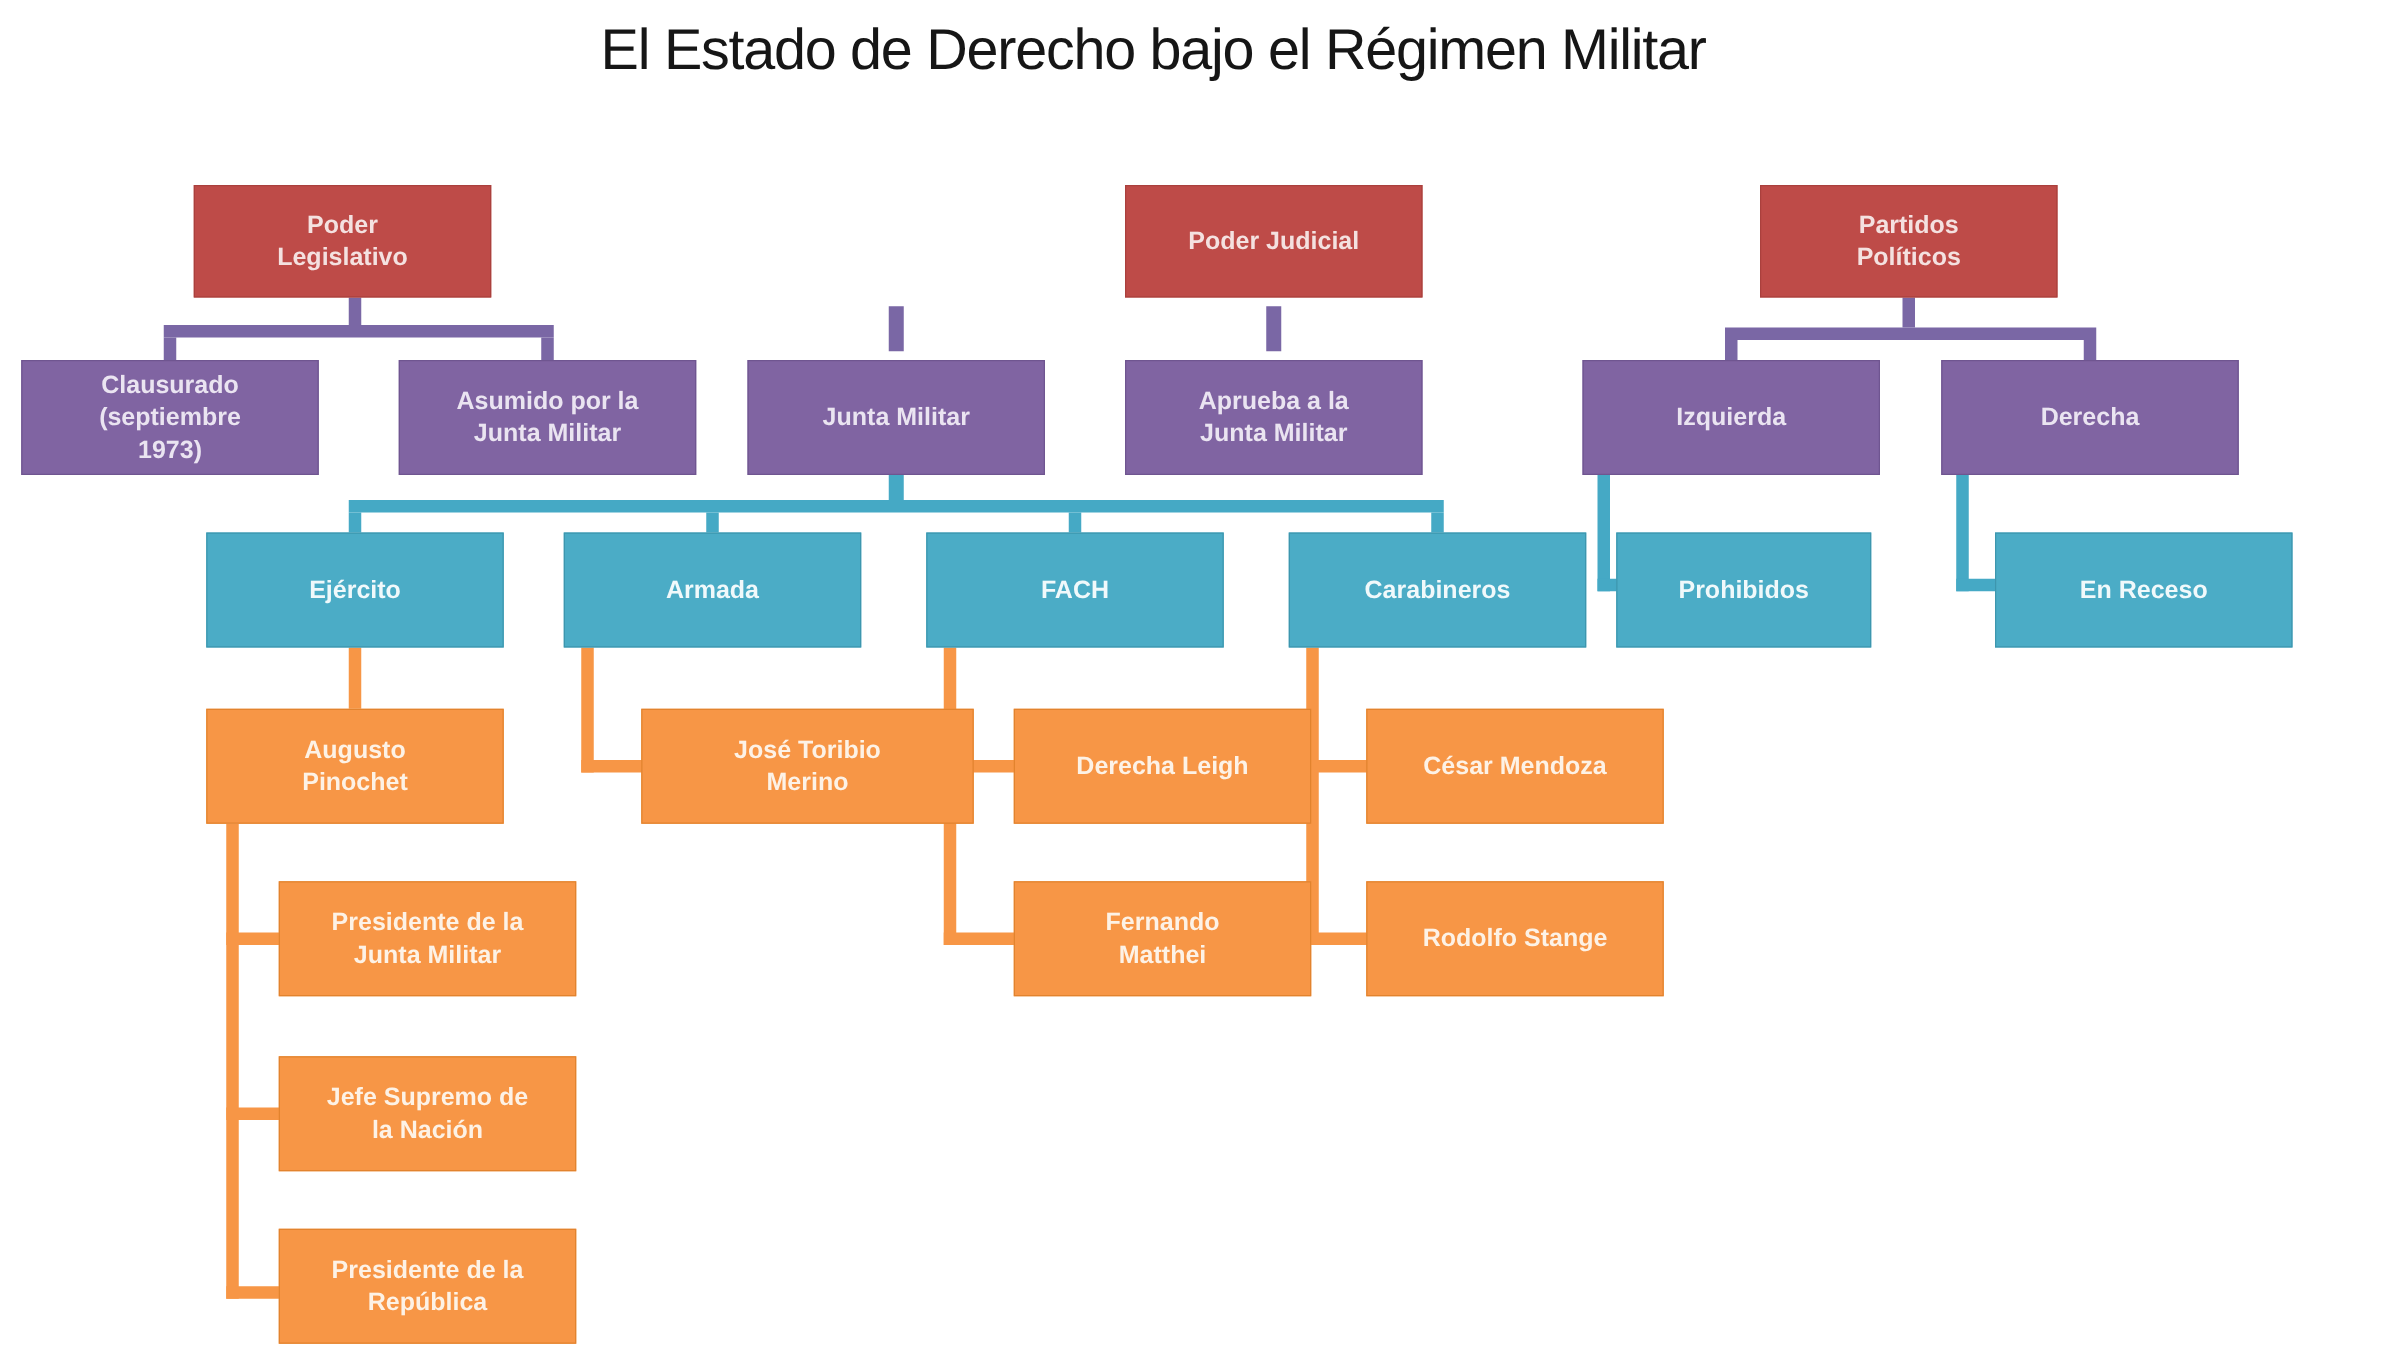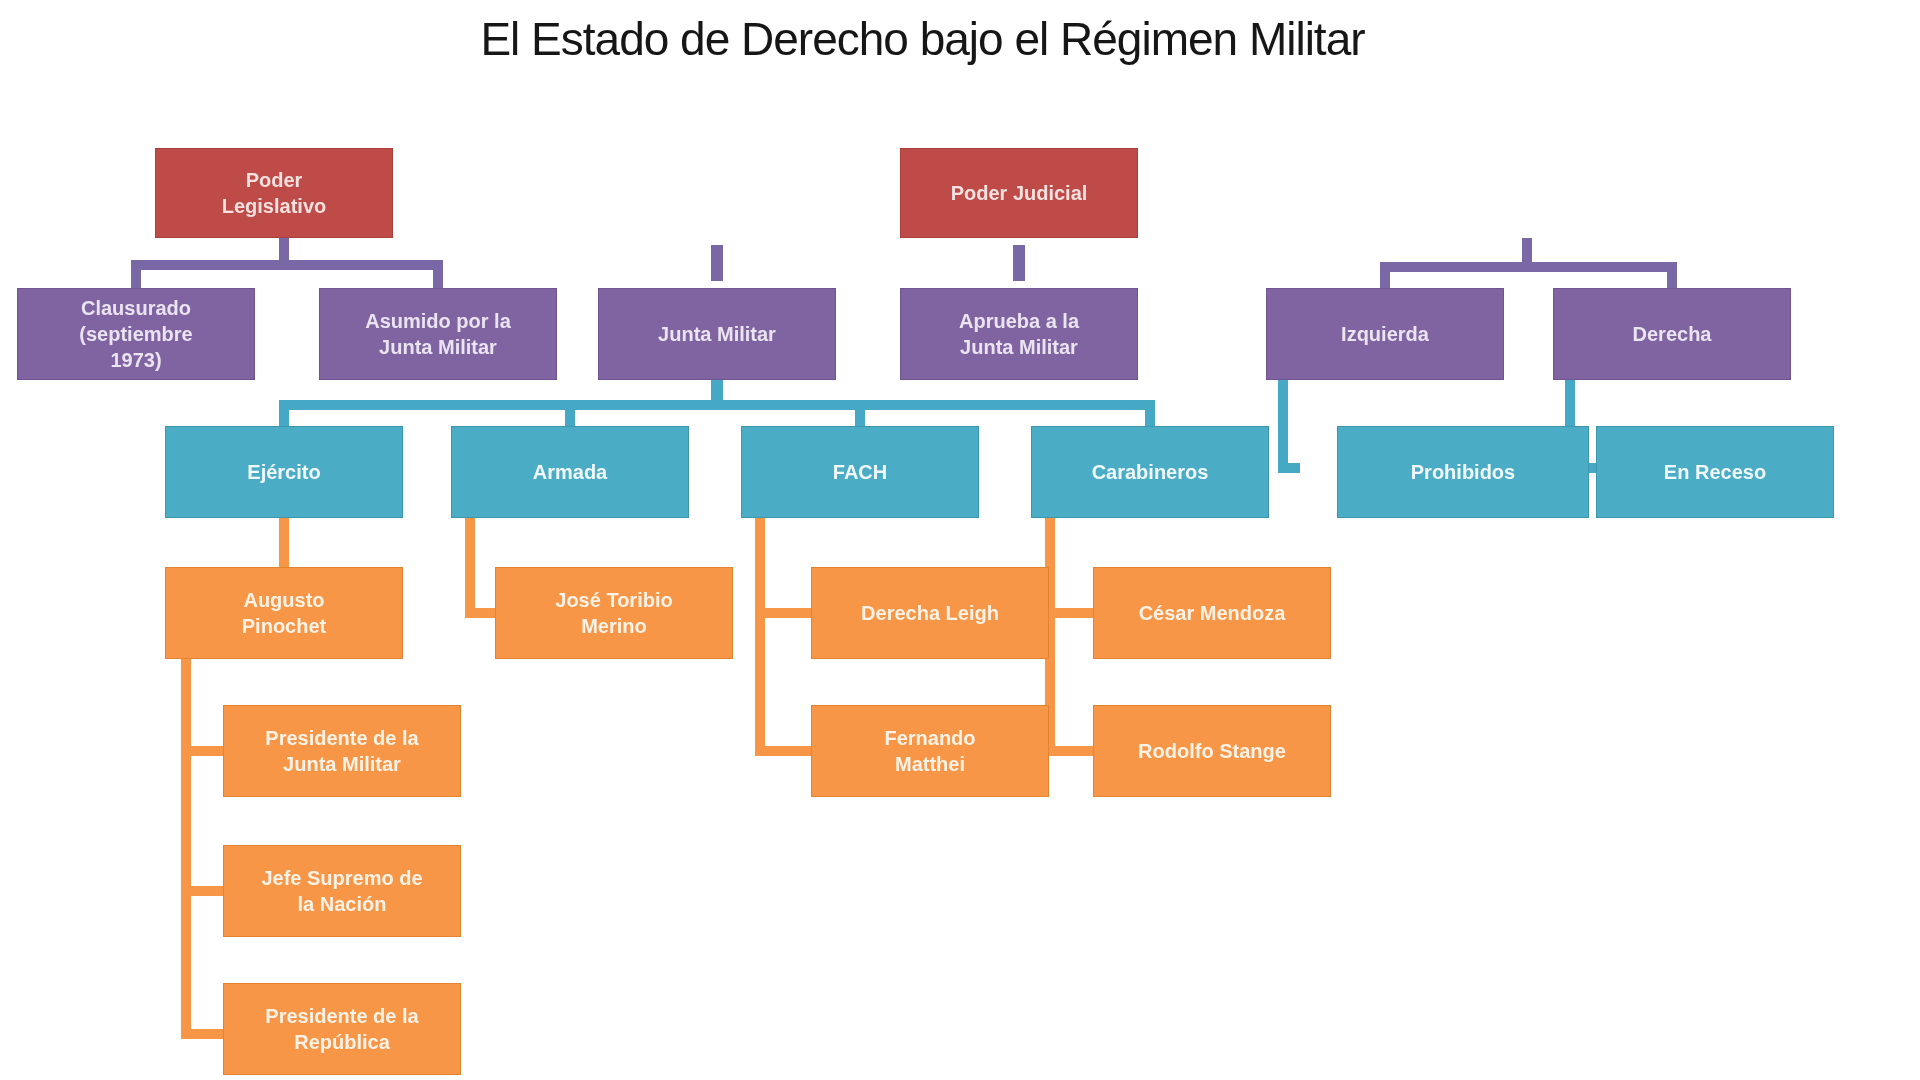--- a/index.html
+++ b/index.html
@@ -58,42 +58,44 @@
   <div class="conn co" style="left:1045px;top:608px;width:52px;height:10px"></div>
   <div class="conn co" style="left:1045px;top:746px;width:52px;height:10px"></div>
   <div class="conn co" style="left:181px;top:659px;width:10px;height:380px"></div>
   <div class="conn co" style="left:181px;top:746px;width:46px;height:10px"></div>
   <div class="conn co" style="left:181px;top:886px;width:46px;height:10px"></div>
   <div class="conn co" style="left:181px;top:1029px;width:46px;height:10px"></div>
 
   <div class="node lv1" style="left:155px;top:148px;width:238px;height:90px">Poder
 Legislativo</div>
   <div class="node lv1" style="left:900px;top:148px;width:238px;height:90px">Poder Judicial</div>
+  <div class="node lv1" style="left:1408px;top:148px;width:238px;height:90px">Partidos
+Políticos</div>
 
   <div class="node lv2" style="left:17px;top:288px;width:238px;height:92px">Clausurado
 (septiembre
 1973)</div>
   <div class="node lv2" style="left:319px;top:288px;width:238px;height:92px">Asumido por la
 Junta Militar</div>
   <div class="node lv2" style="left:598px;top:288px;width:238px;height:92px">Junta Militar</div>
   <div class="node lv2" style="left:900px;top:288px;width:238px;height:92px">Aprueba a la
 Junta Militar</div>
   <div class="node lv2" style="left:1553px;top:288px;width:238px;height:92px">Derecha</div>
   <div class="node lv2" style="left:1266px;top:288px;width:238px;height:92px">Izquierda</div>
 
   <div class="node lv3" style="left:165px;top:426px;width:238px;height:92px">Ejército</div>
   <div class="node lv3" style="left:451px;top:426px;width:238px;height:92px">Armada</div>
   <div class="node lv3" style="left:741px;top:426px;width:238px;height:92px">FACH</div>
   <div class="node lv3" style="left:1031px;top:426px;width:238px;height:92px">Carabineros</div>
-  <div class="node lv3" style="left:1337px;top:426px;width:252px;height:92px">Prohibidos</div>
+  <div class="node lv3" style="left:1293px;top:426px;width:204px;height:92px">Prohibidos</div>
   <div class="node lv3" style="left:1596px;top:426px;width:238px;height:92px">En Receso</div>
 
   <div class="node lv4" style="left:165px;top:567px;width:238px;height:92px">Augusto
 Pinochet</div>
-  <div class="node lv4" style="left:495px;top:567px;width:238px;height:92px">José Toribio
+  <div class="node lv4" style="left:513px;top:567px;width:266px;height:92px">José Toribio
 Merino</div>
   <div class="node lv4" style="left:811px;top:567px;width:238px;height:92px">Derecha Leigh</div>
   <div class="node lv4" style="left:1093px;top:567px;width:238px;height:92px">César Mendoza</div>
   <div class="node lv4" style="left:811px;top:705px;width:238px;height:92px">Fernando
 Matthei</div>
   <div class="node lv4" style="left:1093px;top:705px;width:238px;height:92px">Rodolfo Stange</div>
   <div class="node lv4" style="left:223px;top:705px;width:238px;height:92px">Presidente de la
 Junta Militar</div>
   <div class="node lv4" style="left:223px;top:845px;width:238px;height:92px">Jefe Supremo de
 la Nación</div>

